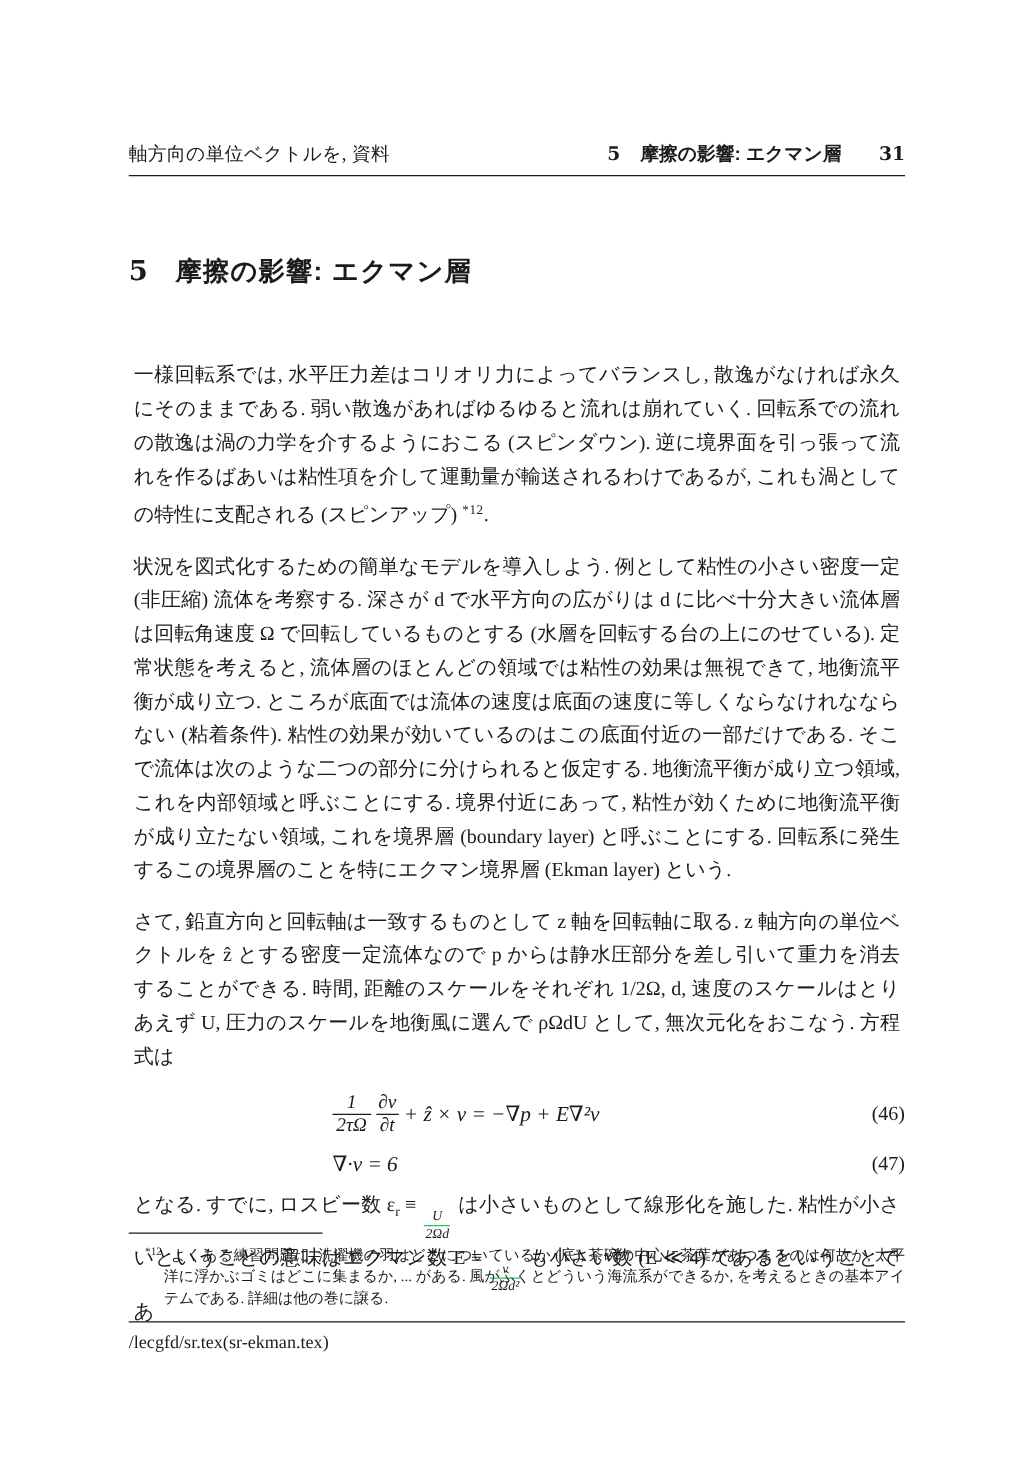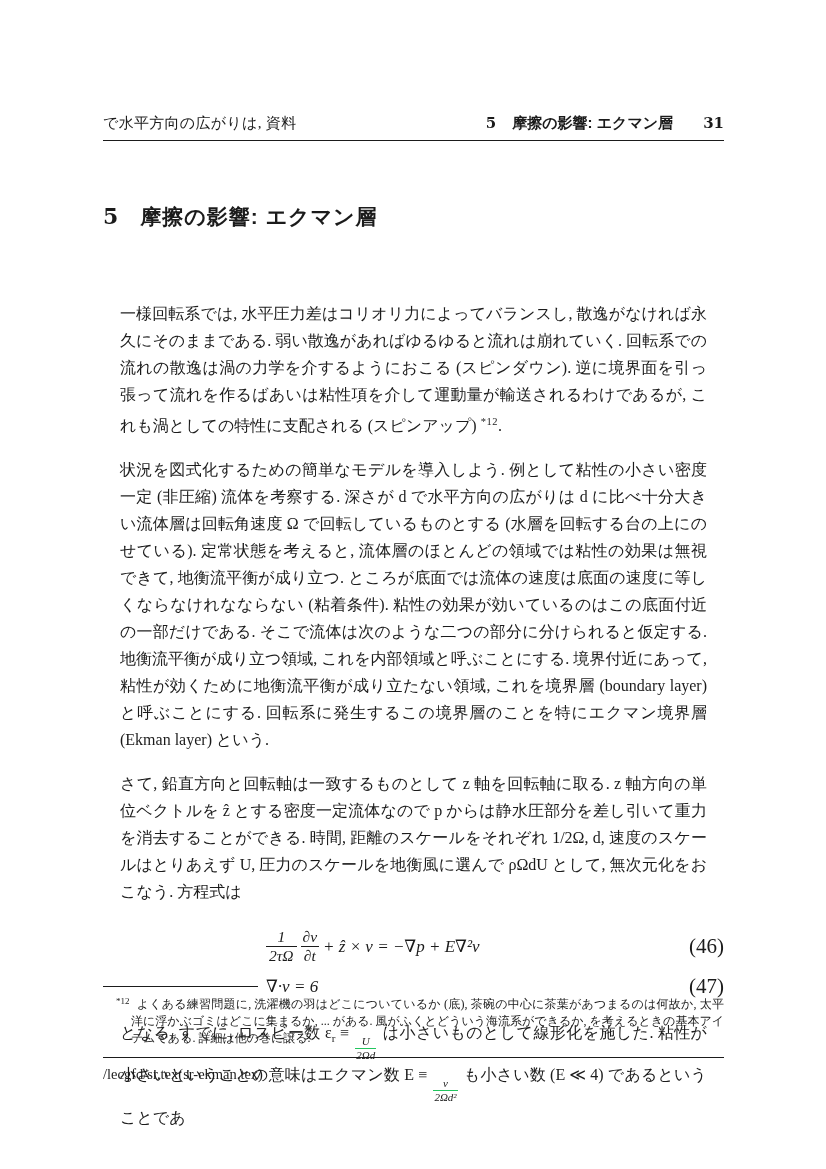--- a/index.html
+++ b/index.html
@@ -20,32 +20,32 @@
   .headrule { position:absolute; top:140px; left:103px; width:621px; border-top:1.6px solid #1b1b1b; }
 
   
   .section-heading { position:absolute; top:203px; left:103px; display:flex; align-items:baseline; }
   .sh-num { font-size:22px; font-weight:bold; font-family:"DejaVu Serif",serif; margin-right:22px; }
   .sh-title { font-size:21px; font-weight:bold; font-family:"Liberation Sans","DejaVu Sans",sans-serif; letter-spacing:1px; }
 
   
   .content { position:absolute; top:283px; left:103px; width:621px;
     font-size:16px; line-height:27px; text-align:justify; }
-  .content p { margin:17px; }
+  .content p { margin:4px; }
   .para + .para { margin-top:14px; }
   .fnref { font-size:10.5px; vertical-align:6px; letter-spacing:.5px; }
   sub.mvar { font-size:11px; }
 
   
   .eq-block { margin:8px 0 0 0; }
   .eq-row { display:flex; align-items:center; min-height:32px; }
   .eq-row.tall { min-height:48px; }
   .eq-lhs { margin-left:163px; font-style:italic; font-size:17px;
     display:inline-flex; align-items:center; gap:3px; white-space:nowrap; }
-  .eq-num { margin-left:auto; font-style:normal; font-size:21px; }
+  .eq-num { margin-left:auto; font-style:normal; font-size:16px; }
   .frac { display:inline-flex; flex-direction:column; align-items:center;
     line-height:1.12; font-size:15.5px; text-align:center; }
   .frac .num { padding:0 3px; }
   .frac .den { border-top:1.2px solid #1b1b1b; padding:0 3px;font-style:italic; }
   
   .ifrac { display:inline-flex; flex-direction:column; align-items:center;
     font-size:11px; line-height:1.15; vertical-align:-7px; font-style:italic;
     margin:0 2px; }
   .ifrac .den { border-top:1px solid #22c55e; padding:0 1px; }
 
@@ -60,21 +60,21 @@
   .pagefooter { position:absolute; top:1057px; left:103px; width:621px; }
   .footrule { border-top:1.6px solid #1b1b1b; margin-bottom:8px; }
   .footer-row { display:flex; justify-content:space-between; font-size:14.5px;flex-direction:column; }
 </style>
 </head>
 <body>
 
 <div class="page">
 
   <div class="runninghead">
-    <span class="rh-left">で水平方向の広がりは, 資料</span>
+    <span class="rh-left">軸方向の単位ベクトルを, 資料</span>
     <span class="rh-secnum">5</span>
     <span class="rh-title">摩擦の影響: エクマン層</span>
     <span class="rh-page">31</span>
   </div>
   <div class="headrule"></div>
 
   <div class="section-heading">
     <span class="sh-num">5</span>
     <span class="sh-title">摩擦の影響: エクマン層</span>
   </div>

